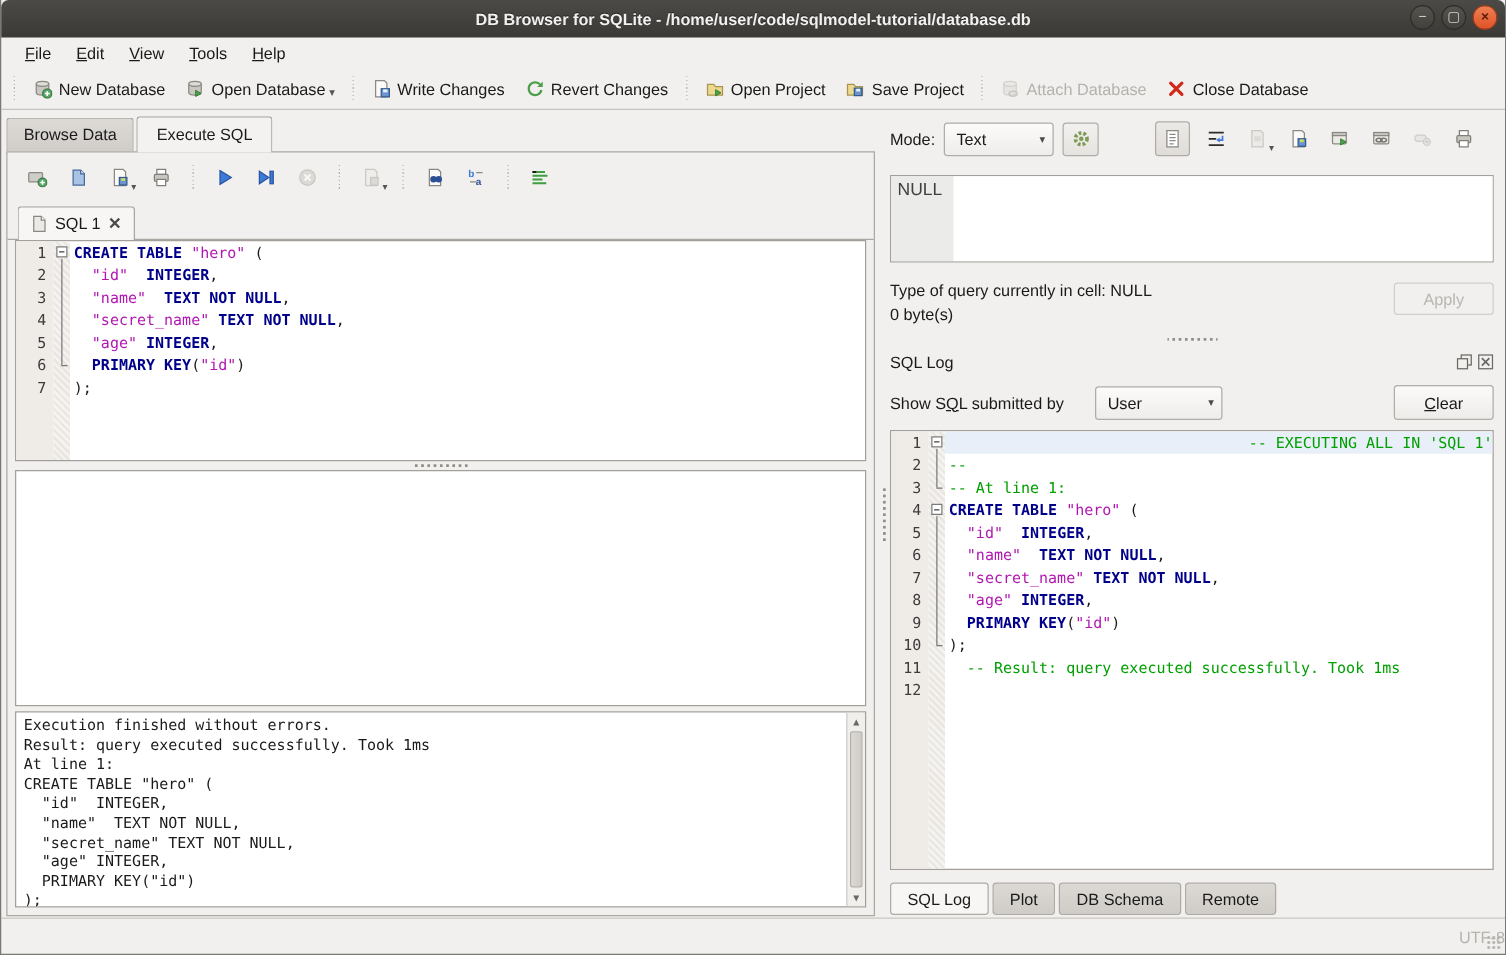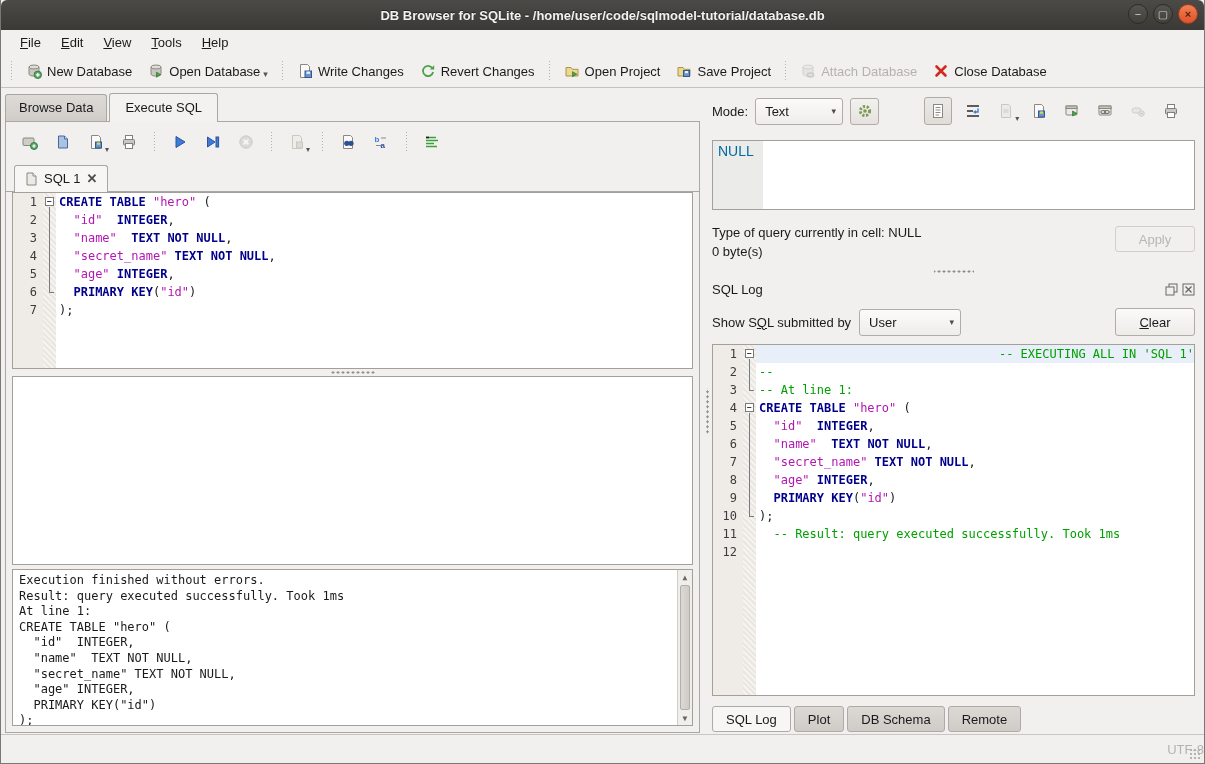--- a/index.html
+++ b/index.html
@@ -91,30 +91,30 @@
   .mode-row { height:30px; flex:none; display:flex; align-items:center; margin-top:8px; gap:7px; }
   .select { height:27px; display:flex; align-items:center; border:1px solid #b0ada8; border-radius:3px; background:linear-gradient(#fcfbfa,#efedeb); padding:0 6px 0 9px; }
   .select .sel-arrow { margin-left:auto; font-size:9px; color:#4d4b47; padding-left:10px; }
   .sel-mode { width:88px; }
   .sel-user { width:102px; }
   .icon-btn.pressed { border:1px solid #aeaba6; background:linear-gradient(#ebe9e6,#e0ddd9); border-radius:3px; width:28px; height:28px; }
   .gear-btn { width:29px; height:27px; border:1px solid #b0ada8; border-radius:3px; background:linear-gradient(#f3f1ef,#e5e2df); display:flex; align-items:center; justify-content:center; }
   .cell-icons { display:flex; align-items:center; gap:9px; margin-left:38px; }
 
   .null-box { height:70px; flex:none; margin-top:14px; border:1px solid #a39f9a; background:#fff; display:flex; }
-  .null-gutter { width:50px; flex:none; background:#ebebe9; padding:2px 0 0 5px; font-size:14px; color:#0369a1; }
+  .null-gutter { width:50px; flex:none; background:#ebebe9; padding:2px 0 0 5px; font-size:14px; color:#404040; }
 
   .type-row { flex:none; margin-top:13px; position:relative; height:42px; }
   .type-line { line-height:19px; }
   .byte-line { line-height:19px; }
   .apply-btn { position:absolute; right:0; top:3px; width:80px; height:26px; border:1px solid #d2cfca; border-radius:3px; background:#f2f0ee; color:#b8b6b1; font-size:13px; display:flex; align-items:center; justify-content:center;text-align:right; }
 
   .dock-split { height:13px; flex:none; background:radial-gradient(circle,#8f8d88 1px,transparent 1.3px); background-size:5px 5px; background-repeat:repeat-x; background-position:center center; width:40px; align-self:center; }
 
-  .filter-row { height:30px; flex:none; display:flex; align-items:center; gap:8px; margin-top:7px; }
+  .filter-row { height:30px; flex:none; display:flex; align-items:center; gap:25px; margin-top:7px; }
   .clear-btn { margin-left:auto; width:80px; height:28px; border:1px solid #b0ada8; border-radius:3px; background:linear-gradient(#fbfaf9,#eeece9); display:flex; align-items:center; justify-content:center; }
 
   #log-editor { flex:1; margin-top:7px; min-height:0; }
 
   .bottom-tabs { height:26px; flex:none; display:flex; gap:3px; margin-top:10px; }
   .btab { padding:3px 13px; border:1px solid #aeaba6; border-radius:3px; background:linear-gradient(#dcd9d5,#cfccc8); display:flex; align-items:center; }
   .btab.active { background:#f7f6f4; }
 
   
   .statusbar { height:29px; flex:none; border-top:1px solid #c9c6c1; display:flex; align-items:center; justify-content:flex-end; color:#b5b3ae; position:relative; }

